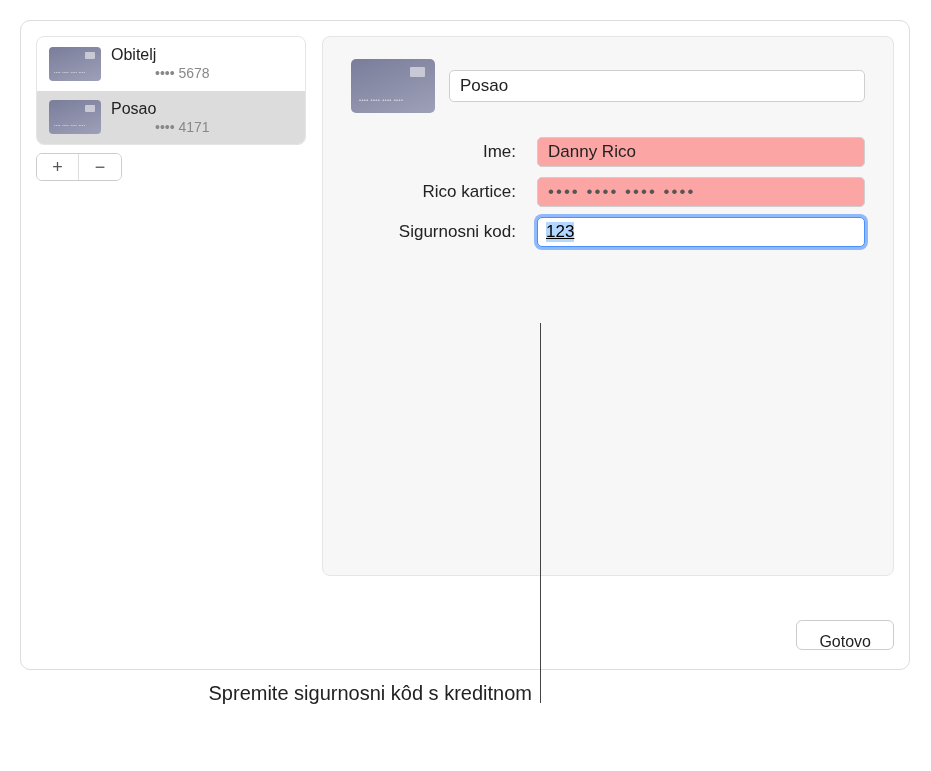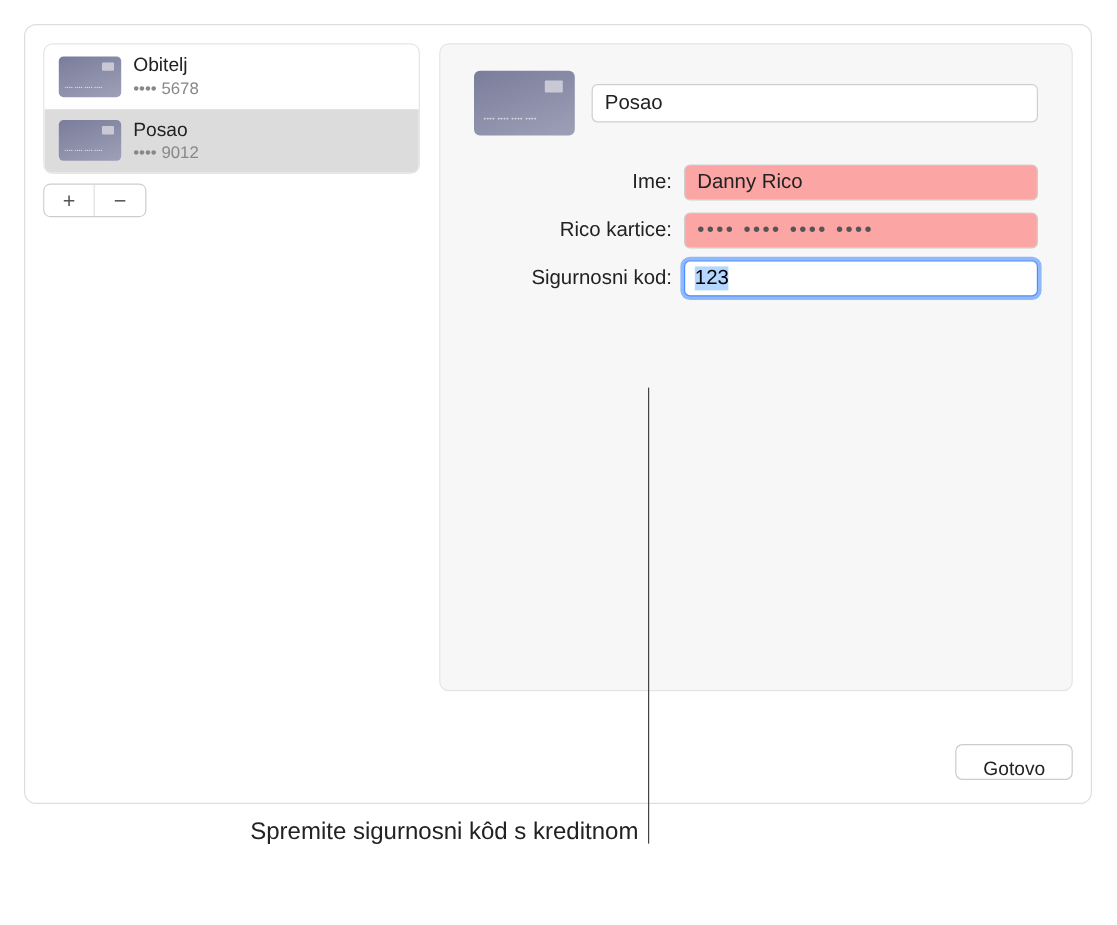--- a/index.html
+++ b/index.html
@@ -20,21 +20,21 @@
       border-radius: 10px;
       background: #fff;
       padding: 15px;
     }
     .content {
       display: flex;
       gap: 16px;
       height: 540px;
     }
     .sidebar {
-      width: 314px;
+      width: 270px;
       border: 1px solid #e5e5e5;
       border-radius: 8px;
       overflow: hidden;
       background: #fff;
     }
     .card-item {
       display: flex;
       align-items: center;
       gap: 10px;
       padding: 8px 12px;
@@ -66,21 +66,21 @@
       position: absolute;
       bottom: 6px;
       left: 5px;
       font-size: 4px;
       color: #d8d8e2;
       letter-spacing: 0.3px;
       white-space: nowrap;
     }
     .card-text { display: flex; flex-direction: column; line-height: 1.25; }
     .card-name { font-size: 16px; color: #222; }
-    .card-digits { font-size: 14px; color: #888; }
+    .card-digits { font-size: 14px; color: #888; margin-left: 44px; }
     
     .detail-panel {
       flex: 1;
       border: 1px solid #e5e5e5;
       border-radius: 8px;
       background: #f7f7f7;
       padding: 22px 28px;
     }
     .title-row {
       display: flex;
@@ -102,20 +102,21 @@
       border-radius: 5px;
       background: #fff;
       font-size: 17px;
       padding: 0 10px;
       color: #222;
     }
     .form-row {
       display: flex;
       align-items: center;
       margin-bottom: 10px;
+      gap: 11px;
     }
     .form-label {
       width: 175px;
       text-align: right;
       padding-right: 10px;
       font-size: 17px;
       color: #222;
     }
     .form-input {
       flex: 1;
@@ -135,20 +136,21 @@
       display: flex;
       align-items: center;
       height: 30px;
       border: 1px solid #4a90ff;
       box-shadow: 0 0 0 3px rgba(74,144,255,0.6);
       border-radius: 5px;
       background: #fff;
       padding: 0 8px;
       font-size: 17px;
       flex: 1;
+      text-decoration: underline;
     }
     .cvv-display span.sel { background: #b4d7ff; }
     
     .sidebar-controls {
       margin-top: 8px;
       display: inline-flex;
       border: 1px solid #ccc;
       border-radius: 6px;
       overflow: hidden;
       background: #fff;
@@ -214,21 +216,21 @@
           <div class="card-icon"></div>
           <div class="card-text">
             <span class="card-name">Obitelj</span>
             <span class="card-digits">•••• 5678</span>
           </div>
         </div>
         <div class="card-item selected">
           <div class="card-icon"></div>
           <div class="card-text">
             <span class="card-name">Posao</span>
-            <span class="card-digits">•••• 9012</span>
+            <span class="card-digits">•••• 4171</span>
           </div>
         </div>
       </div>
       <div class="sidebar-controls">
         <button class="ctrl-btn">+</button>
         <button class="ctrl-btn">−</button>
       </div>
     </div>
 
     <div class="detail-panel">

